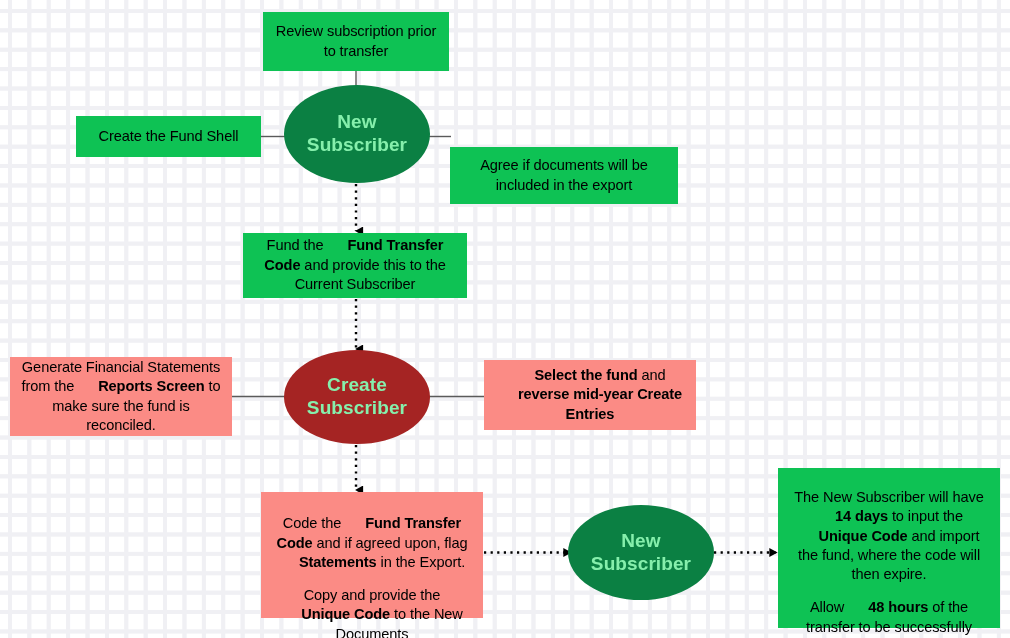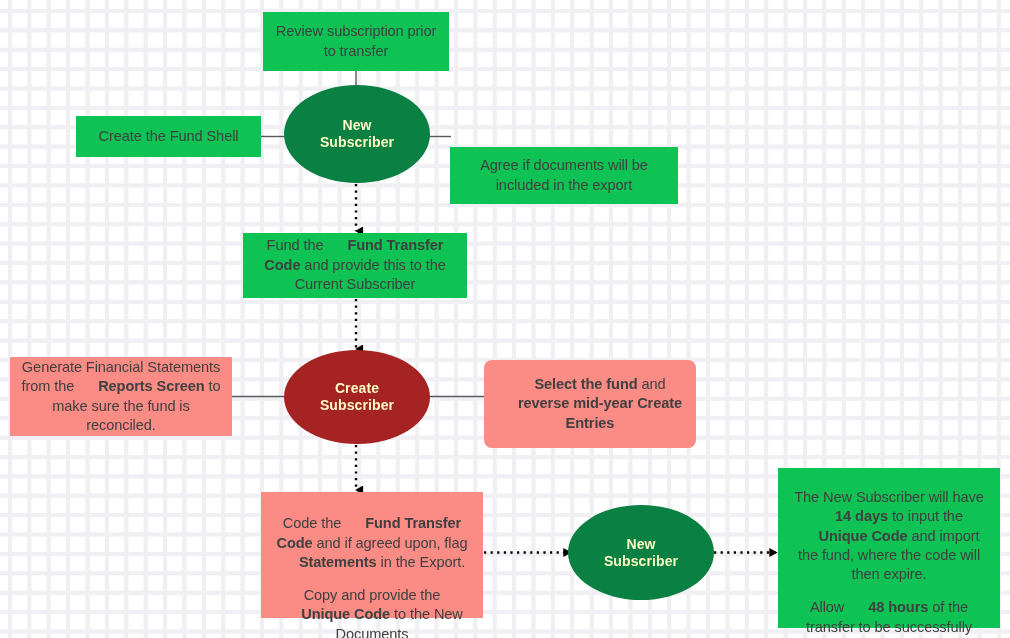--- a/index.html
+++ b/index.html
@@ -54,52 +54,52 @@
     display: flex;
     align-items: center;
     justify-content: center;
     text-align: center;
   }
 
   .box {
     padding: 8px 10px;
     font-size: 14.6px;
     line-height: 1.33;
-    color: #404040;
+    color: #000000;
     letter-spacing: -0.1px;
   }
   .box-green {
     background-color: #0ec254;
   }
   .box-pink {
     background-color: #fb8b85;
     justify-content: center;
   }
   .box .txt { width: 100%; }
   .box b { font-weight: bold; padding-left: 20px; }
 
   .ellipse {
     border-radius: 50%;
-    color: #fef9c3;
+    color: #86efac;
     font-weight: bold;
-    font-size: 14px;
+    font-size: 19px;
     line-height: 1.2;
     letter-spacing: 0.1px;
   }
   .ellipse-green { background-color: #0b8043; }
   .ellipse-red { background-color: #a52423; }
 
   
   #node-review        { left: 263px; top: 12px;  width: 186px; height: 59px; }
   #node-fund-shell    { left: 76px;  top: 116px; width: 185px; height: 41px; }
   #node-agree         { left: 450px; top: 108px; width: 228px; height: 57px; margin-top: 39px; }
   #ellipse-new-sub-1  { left: 284px; top: 85px;  width: 146px; height: 98px; }
   #node-copy-code     { left: 243px; top: 233px; width: 224px; height: 65px; }
   #node-generate      { left: 10px;  top: 357px; width: 222px; height: 79px; }
-  #node-select-fund   { left: 484px; top: 360px; width: 212px; height: 88px; border-radius: 8px; }
+  #node-select-fund   { left: 484px; top: 360px; width: 212px; height: 70px; }
   #ellipse-current    { left: 284px; top: 350px; width: 146px; height: 94px; }
   #node-input-code    { left: 261px; top: 492px; width: 222px; height: 126px; }
   #ellipse-new-sub-2  { left: 568px; top: 505px; width: 146px; height: 95px; }
   #node-14-days       { left: 778px; top: 468px; width: 222px; height: 160px; }
 
   #node-input-code .txt, #node-14-days .txt { line-height: 1.32; margin-top: 48px; }
   .spacer { display: block; height: 14px; }
 </style>
 </head>
 <body>

